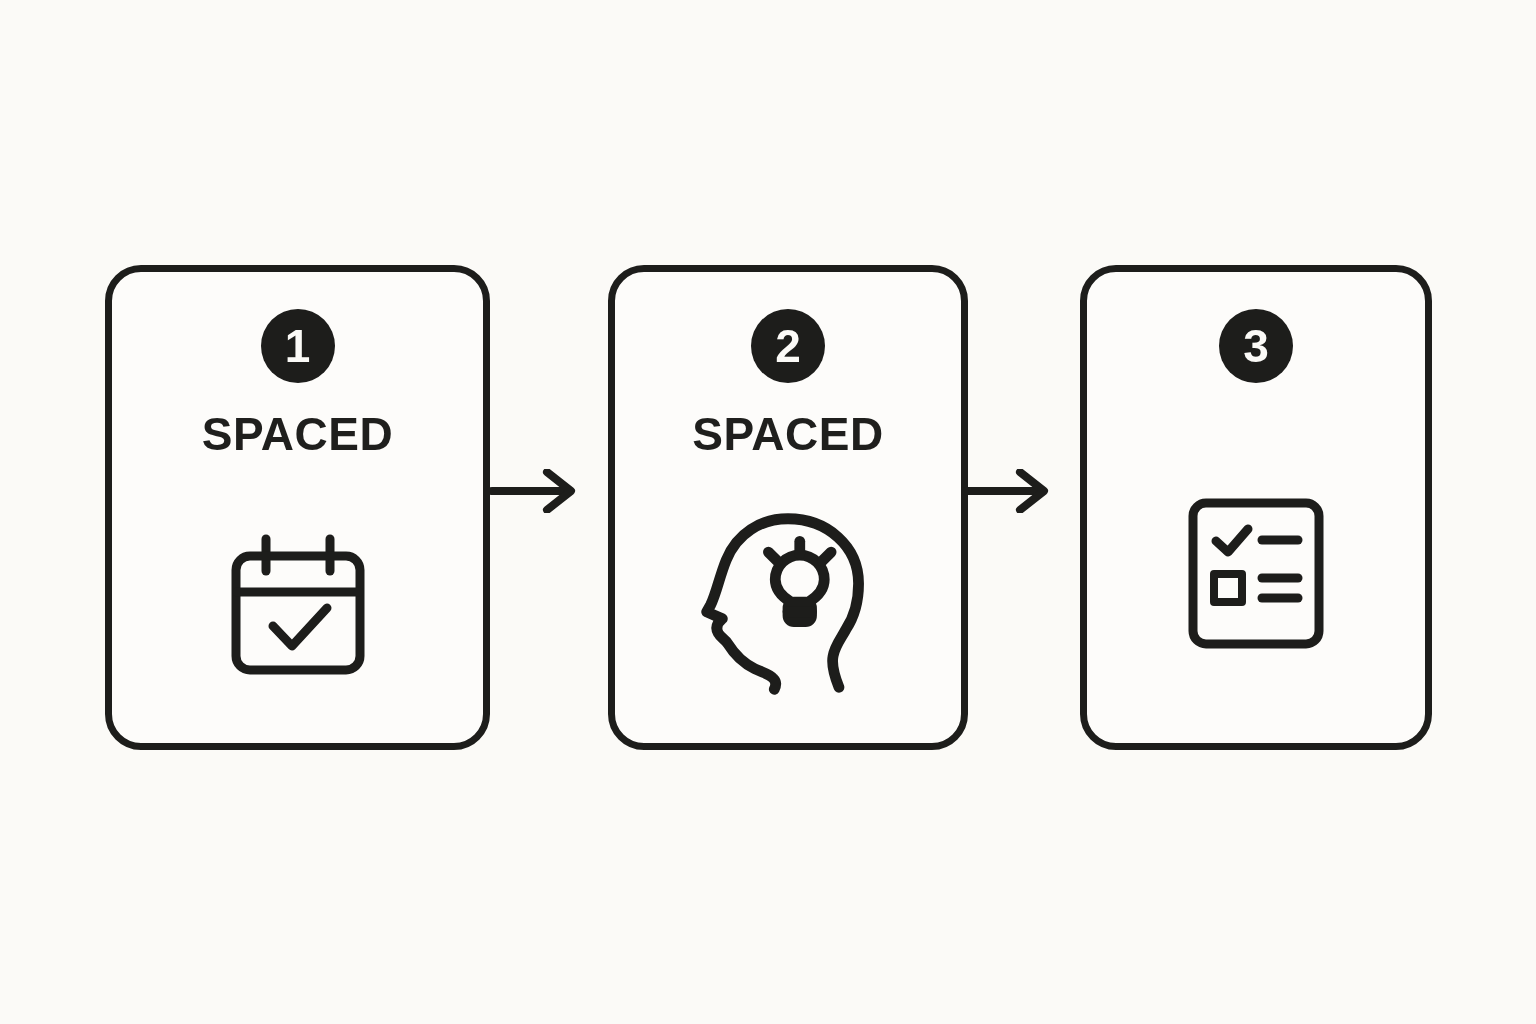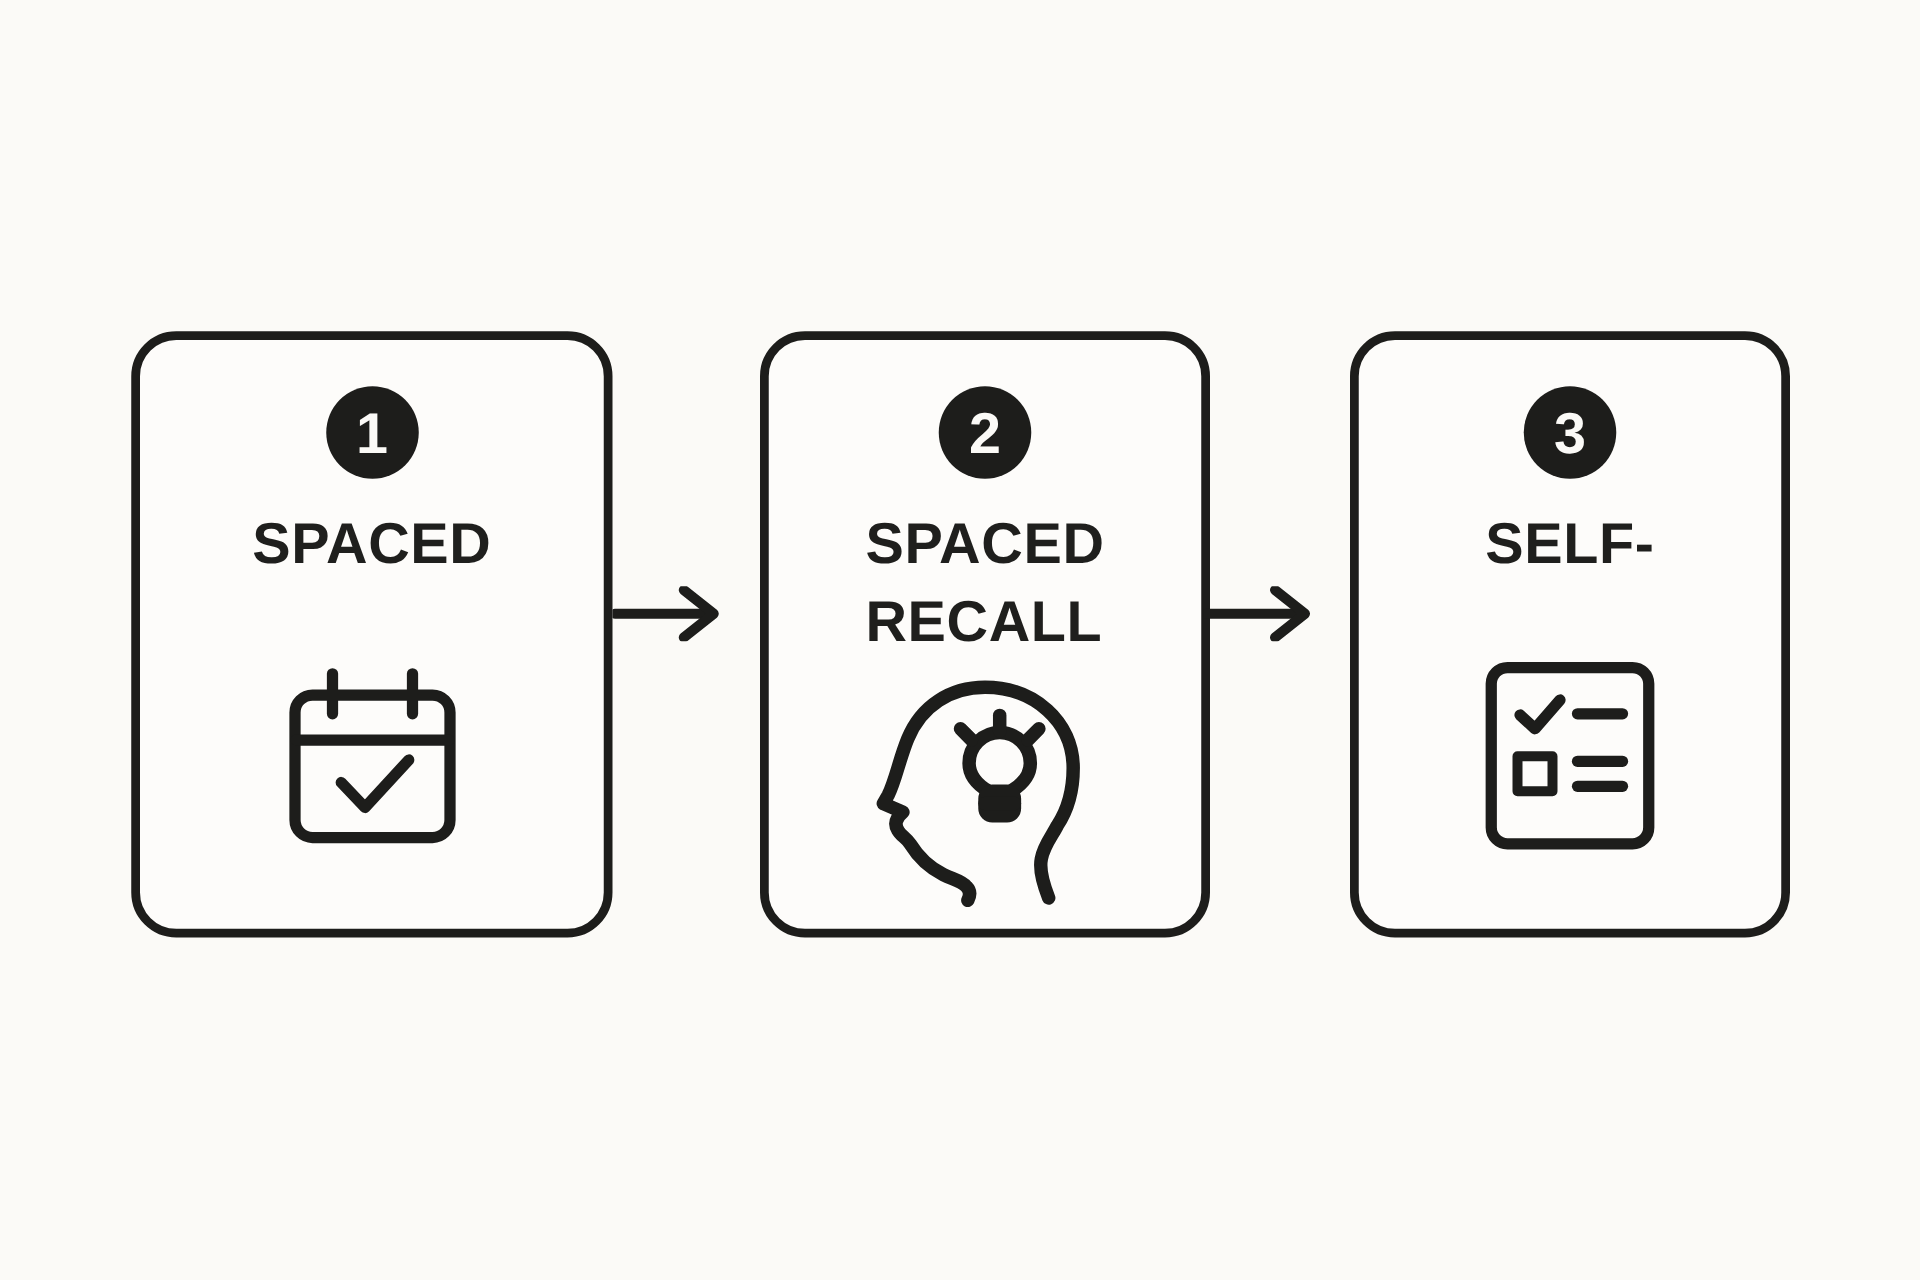--- a/index.html
+++ b/index.html
@@ -95,21 +95,20 @@
     <line x1="2" y1="22" x2="78" y2="22"></line>
     <path d="M57 3 L81 22 L57 41"></path>
   </svg>
 
   <div class="card card2">
     <div class="badge">
       <span>2</span>
     </div>
     <div class="title">
       <div>SPACED</div>
-      <div>RECALL</div>
     </div>
     <div class="icon-wrap">
       <svg width="196" height="196" viewBox="0 0 200 200" fill="none" stroke="#1d1d1b" stroke-width="11" stroke-linecap="round" stroke-linejoin="round">
 
         <path d="M152,184
                  C148,174 144,162 146,152
                  C148,141 155,133 159,125
                  C167,113 172,97 172,78
                  C172,40 140,12 100,12
                  C72,12 48,27 37,54
@@ -139,21 +138,20 @@
   <svg class="arrow arrow2" width="100" height="44" viewBox="0 0 100 44" fill="none" stroke="#1d1d1b" stroke-width="8" stroke-linecap="round" stroke-linejoin="round">
     <line x1="2" y1="22" x2="78" y2="22"></line>
     <path d="M57 3 L81 22 L57 41"></path>
   </svg>
 
   <div class="card card3">
     <div class="badge">
       <span>3</span>
     </div>
     <div class="title">
-      <div>SELF-</div>
     </div>
     <div class="icon-wrap">
       <svg width="140" height="155" viewBox="0 0 140 155" fill="none" stroke="#1d1d1b" stroke-width="9" stroke-linecap="round" stroke-linejoin="round">
         <rect x="7" y="7" width="126" height="141" rx="13"></rect>
         <path d="M30 45 L42 56 L62 33"></path>
         <line x1="76" y1="44" x2="112" y2="44"></line>
         <rect x="28" y="78" width="28" height="28" stroke-width="8"></rect>
         <line x1="76" y1="82" x2="112" y2="82"></line>
         <line x1="76" y1="102" x2="112" y2="102"></line>
       </svg>

